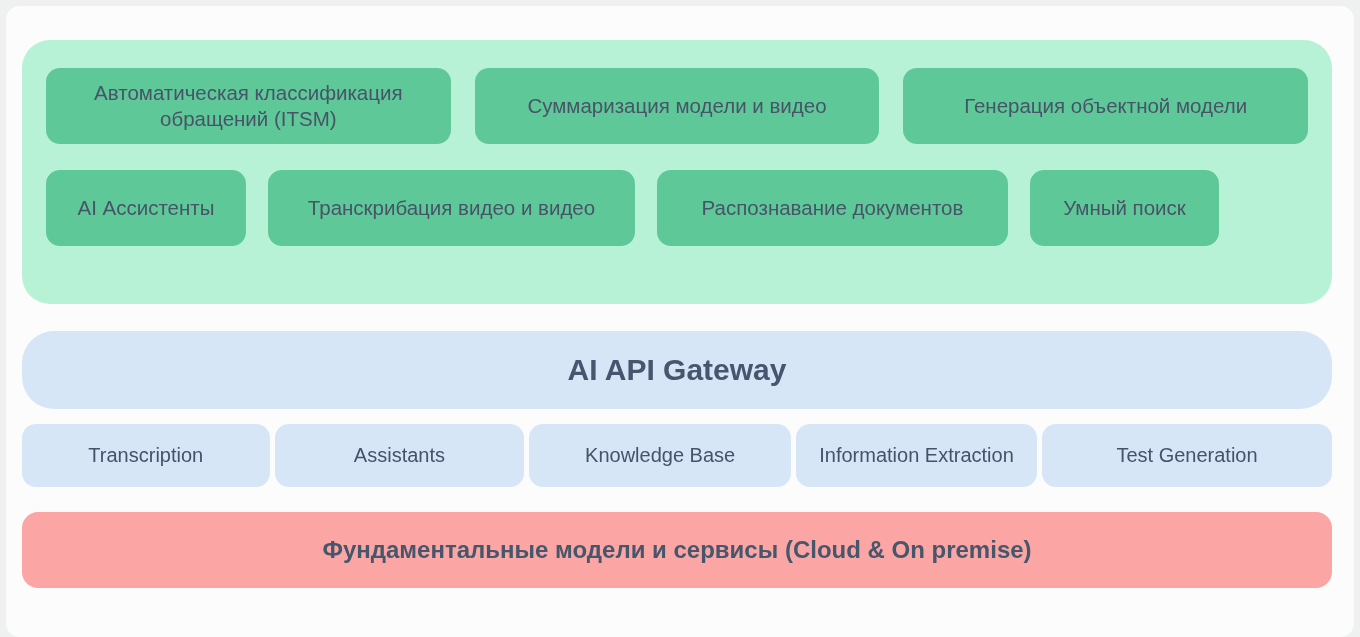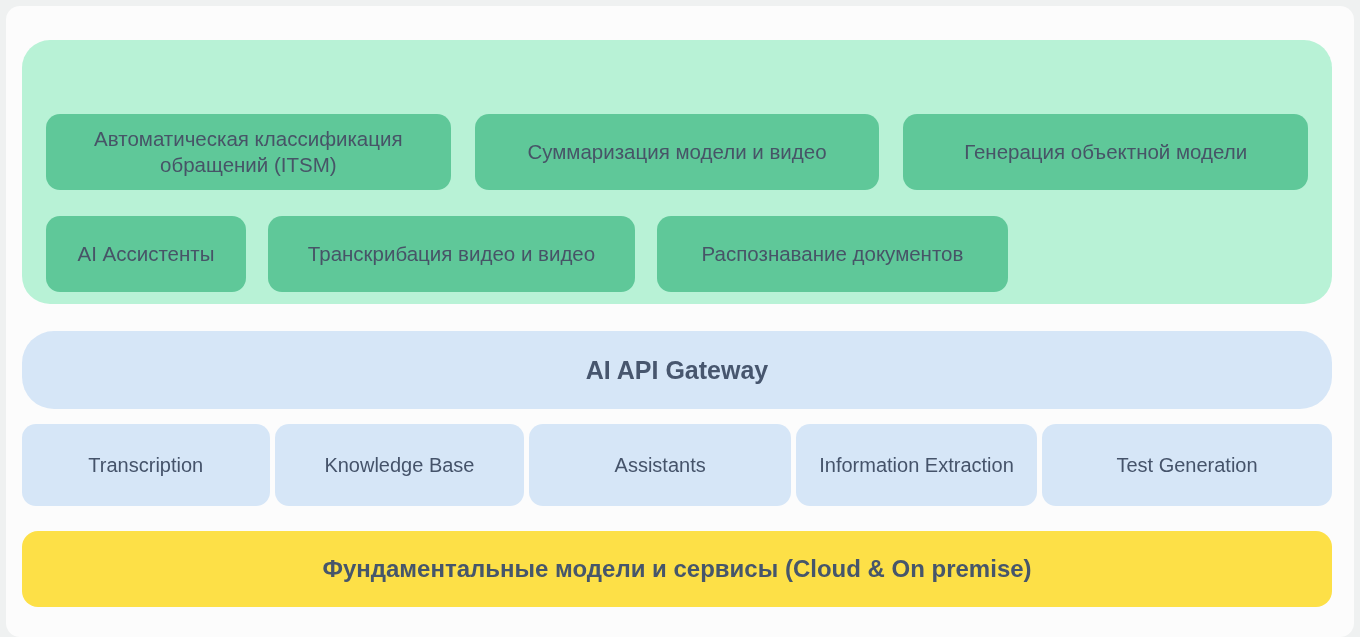--- a/index.html
+++ b/index.html
@@ -20,21 +20,21 @@
     border-radius: 14px;
     padding: 34px 16px 0 16px;
   }
   
   .mint {
     box-sizing: border-box;
     width: 1310px;
     height: 264px;
     background: #b8f2d6;
     border-radius: 28px;
-    padding: 74px 24px 0 24px;
+    padding: 28px 24px 0 24px;
   }
   .uc-row {
     display: flex;
     gap: 24px;
     height: 76px;
   }
   .uc-row.row1 { margin-bottom: 26px; }
   .uc-row.row2 { gap: 22px; justify-content: flex-start; }
   .green-box {
     box-sizing: border-box;
@@ -58,31 +58,31 @@
   .gateway {
     box-sizing: border-box;
     margin-top: 27px;
     width: 1310px;
     height: 78px;
     background: #d6e6f7;
     border-radius: 32px;
     display: flex;
     align-items: center;
     justify-content: center;
-    font-size: 25px;
+    font-size: 30px;
     font-weight: bold;
     color: #47566e;
   }
   
   .services {
     margin-top: 15px;
     display: flex;
     gap: 5px;
     width: 1310px;
-    height: 82px;
+    height: 63px;
   }
   .service {
     box-sizing: border-box;
     background: #d6e6f7;
     border-radius: 14px;
     color: #45536a;
     font-size: 20px;
     line-height: 1.25;
     display: flex;
     align-items: center;
@@ -96,21 +96,21 @@
   .service:nth-child(3) { flex-grow: 204; }
   .service:nth-child(4) { flex-grow: 185; }
   .service:nth-child(5) { flex-grow: 230; }
   .service:nth-child(6) { flex-grow: 232; font-weight: bold; }
   
   .foundation {
     box-sizing: border-box;
     margin-top: 25px;
     width: 1310px;
     height: 76px;
-    background: #fde047;
+    background: #fca5a5;
     border-radius: 16px;
     display: flex;
     align-items: center;
     justify-content: center;
     font-size: 24px;
     font-weight: bold;
     color: #46566b;
     text-align: center;
   }
 </style>
@@ -122,28 +122,29 @@
   <div class="mint">
     <div class="uc-row row1">
       <div class="green-box">Автоматическая классификация обращений (ITSM)</div>
       <div class="green-box">Суммаризация модели и видео</div>
       <div class="green-box">Генерация объектной модели</div>
     </div>
     <div class="uc-row row2">
       <div class="green-box">AI Ассистенты</div>
       <div class="green-box">Транскрибация видео и видео</div>
       <div class="green-box">Распознавание документов</div>
+      <div class="green-box">Умный поиск</div>
     </div>
   </div>
 
   <div class="gateway">AI API Gateway</div>
 
   <div class="services">
     <div class="service">Transcription</div>
+    <div class="service">Assistants</div>
     <div class="service">Knowledge Base</div>
-    <div class="service">Assistants</div>
     <div class="service">Information Extraction</div>
     <div class="service">Test Generation</div>
   </div>
 
   <div class="foundation">Фундаментальные модели и сервисы (Cloud &amp; On premise)</div>
 
 </div>
 
 </body></html>

